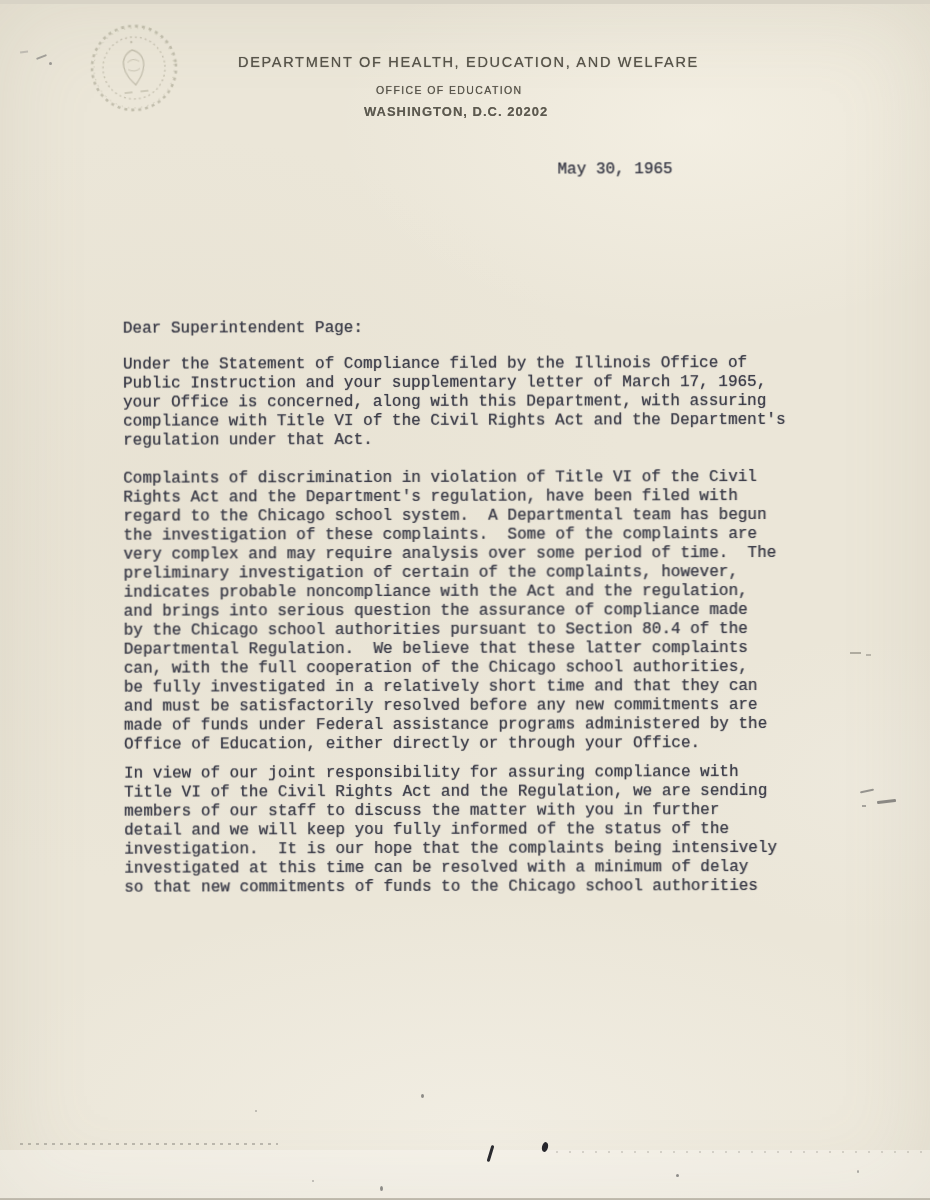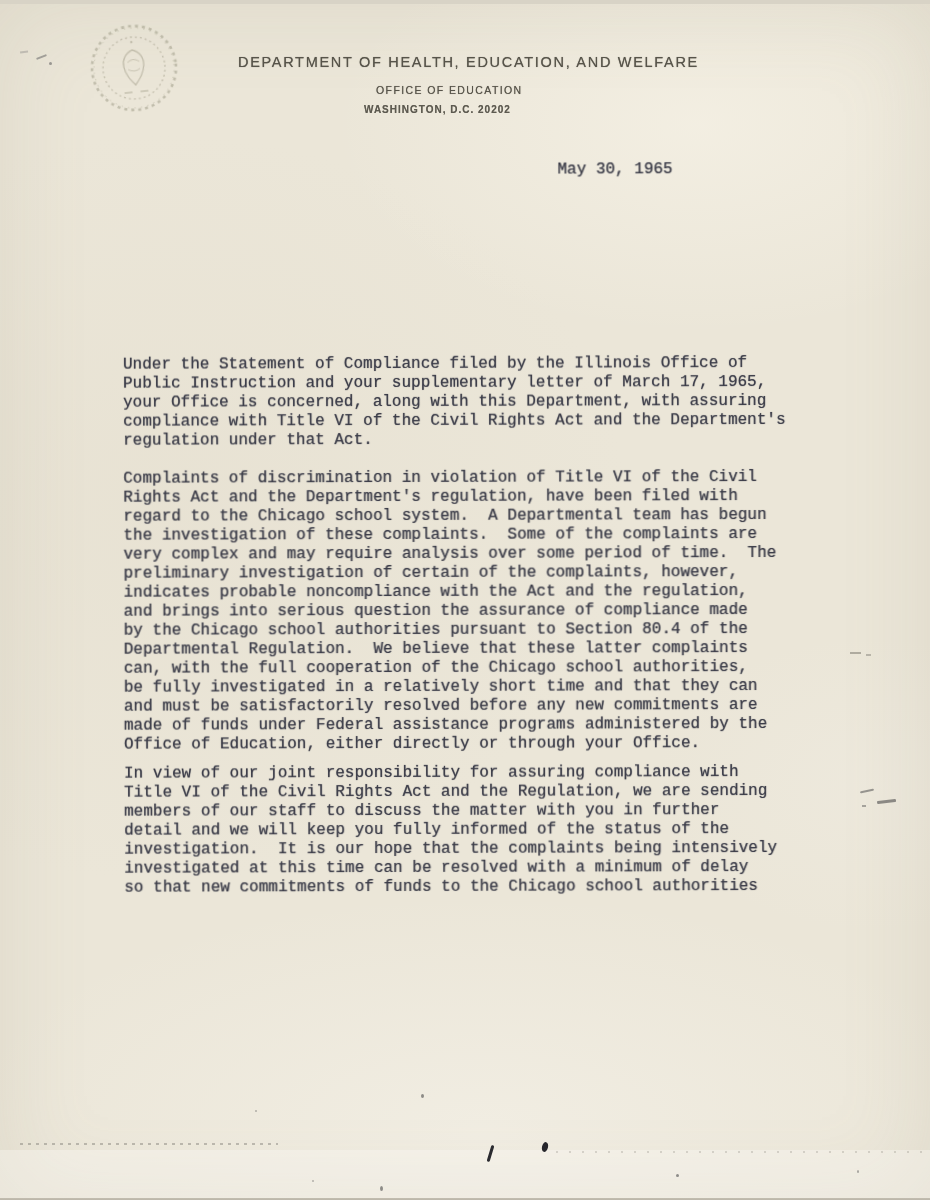--- a/index.html
+++ b/index.html
@@ -26,21 +26,21 @@
   .lh-dept{
     left:238px;top:50px;font-size:14.5px;letter-spacing:1.7px;
     text-shadow:0 0 .8px rgba(87,84,74,.8);
   }
   .lh-office{
     left:376px;top:80px;font-size:10.5px;letter-spacing:1.4px;
     text-shadow:0 0 .7px rgba(87,84,74,.8);
     text-align:center;
   }
   .lh-city{
-    left:364px;top:100px;font-size:10px;letter-spacing:1px;font-weight:bold;
+    left:364px;top:100px;font-size:13px;letter-spacing:1px;font-weight:bold;
     color:#5d5a50;text-shadow:0 0 .5px rgba(90,87,77,.7);
   }
   
   .typed{
     position:absolute;left:0;top:0;width:930px;height:1200px;
     font-family:"Liberation Mono", monospace;
     font-size:16px;line-height:19px;
     color:#3c3d49;
     text-shadow:0 0 1px rgba(60,61,73,.6), .5px .4px 0 rgba(60,61,73,.22);
     filter:blur(.25px);
@@ -100,20 +100,21 @@
       <path d="M34 70 h8 m8 0 h8" stroke="#8d8a74" stroke-width="1.6" opacity=".5"></path>
       <circle cx="46" cy="20" r="1.2" fill="#8d8a74" opacity=".5"></circle>
     </svg>
     <div class="lh lh-dept">DEPARTMENT OF HEALTH, EDUCATION, AND WELFARE</div>
     <div class="lh lh-office">OFFICE OF EDUCATION</div>
     <div class="lh lh-city">WASHINGTON, D.C.  20202</div>
   </div>
 
   <div class="typed">
     <div class="t-date">May 30, 1965</div>
+    <div class="t-salutation">Dear Superintendent Page:</div>
     <div class="t-p1 pre">Under the Statement of Compliance filed by the Illinois Office of
 Public Instruction and your supplementary letter of March 17, 1965,
 your Office is concerned, along with this Department, with assuring
 compliance with Title VI of the Civil Rights Act and the Department's
 regulation under that Act.</div>
     <div class="t-p2 pre">Complaints of discrimination in violation of Title VI of the Civil
 Rights Act and the Department's regulation, have been filed with
 regard to the Chicago school system.  A Departmental team has begun
 the investigation of these complaints.  Some of the complaints are
 very complex and may require analysis over some period of time.  The

